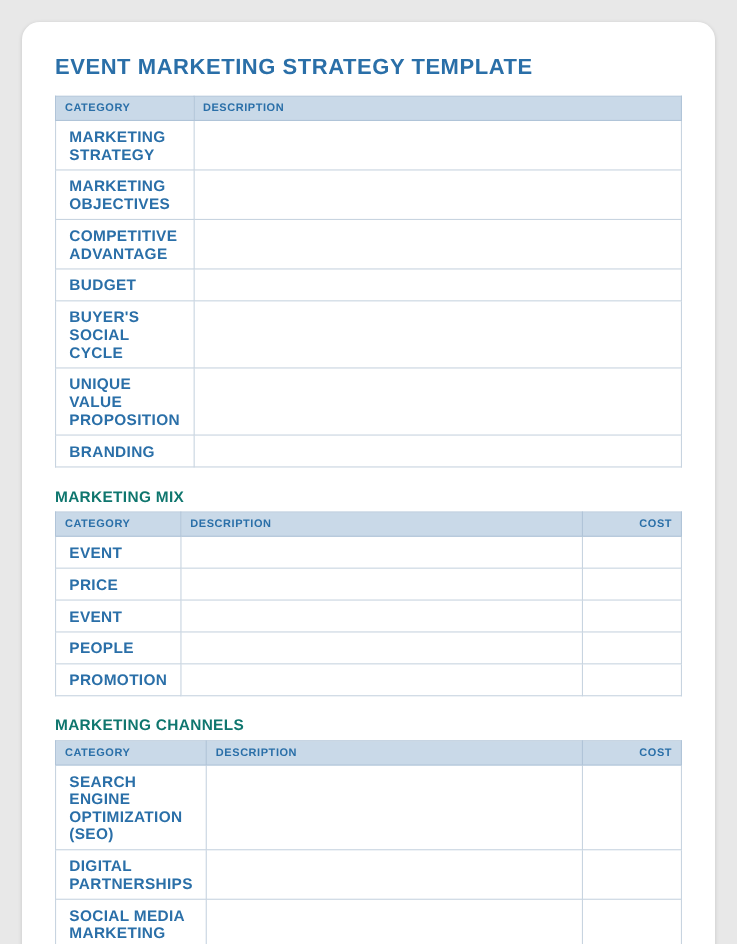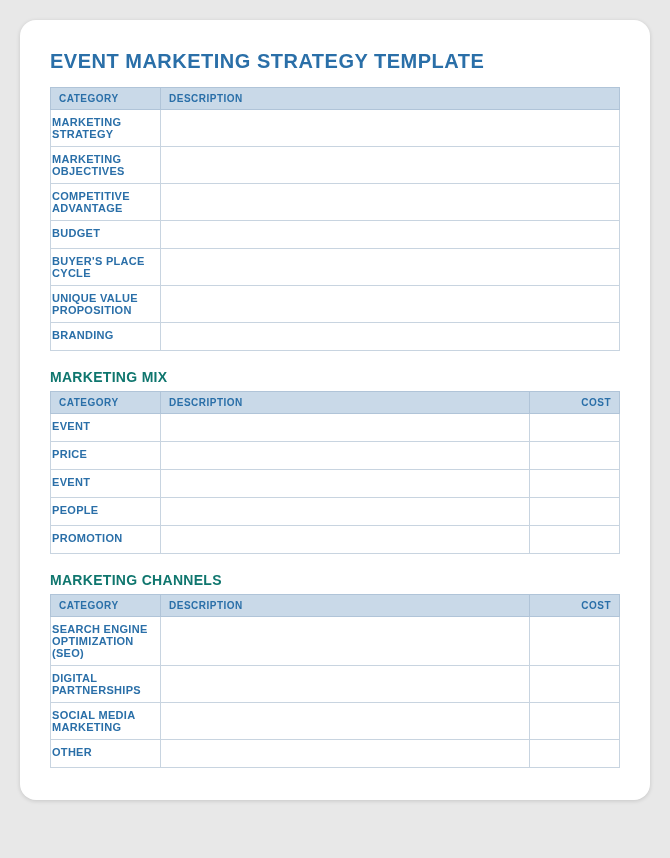--- a/index.html
+++ b/index.html
@@ -50,23 +50,23 @@
       margin-top: 40px;
     }
     td {
       border: 1px solid #c8d4e0;
       padding: 0;
       vertical-align: top;
     }
     td.cat-cell {
       width: 110px;
       background: #fff;
-      padding: 6px 1px;
+      padding: 6px 12px;
       color: #2a6fa8;
-      font-size: 11px;
+      font-size: 14px;
       font-weight: bold;
       letter-spacing: 0.3px;
     }
     td.desc-cell {
       background: #fff;
       height: 28px;
     }
     td.cost-cell {
       width: 90px;
       background: #fff;
@@ -97,21 +97,21 @@
         </tr>
         <tr>
           <td class="cat-cell">COMPETITIVE ADVANTAGE</td>
           <td class="desc-cell"></td>
         </tr>
         <tr>
           <td class="cat-cell">BUDGET</td>
           <td class="desc-cell"></td>
         </tr>
         <tr>
-          <td class="cat-cell">BUYER'S PLACE CYCLE</td>
+          <td class="cat-cell">BUYER'S SOCIAL CYCLE</td>
           <td class="desc-cell"></td>
         </tr>
         <tr>
           <td class="cat-cell">UNIQUE VALUE PROPOSITION</td>
           <td class="desc-cell"></td>
         </tr>
         <tr>
           <td class="cat-cell">BRANDING</td>
           <td class="desc-cell"></td>
         </tr>

